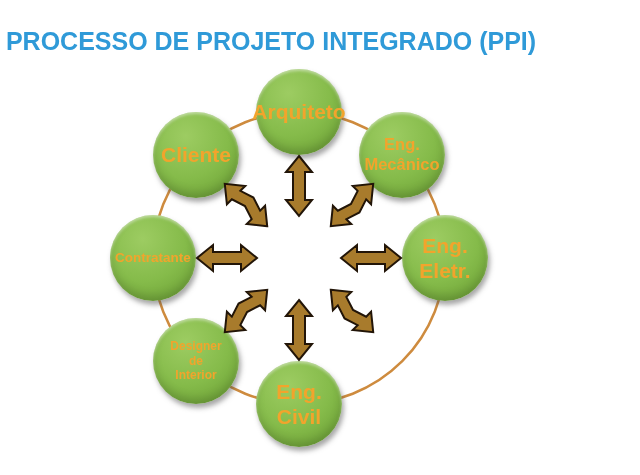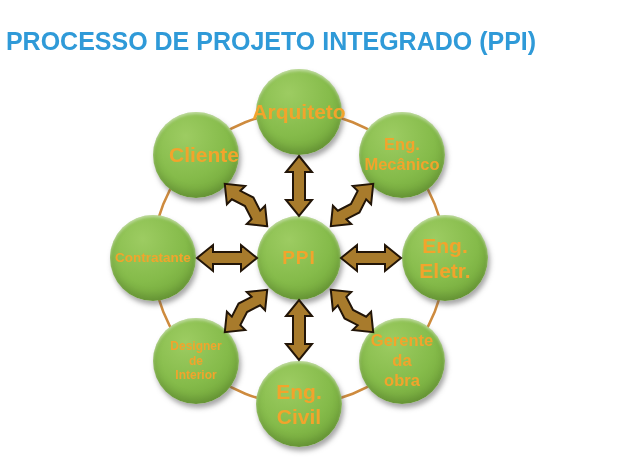--- a/index.html
+++ b/index.html
@@ -40,56 +40,48 @@
   }
   .node-label{white-space:pre-line;display:block;}
   .node--ppi{left:257px;top:216px;width:84px;height:84px;font-size:19px;letter-spacing:1px;}
   .node--arquiteto{left:256px;top:69px;}
   .node--eng-mecanico{left:359px;top:112px;font-size:16.5px;}
   .node--eng-eletr{left:402px;top:215px;}
   .node--gerente-da-obra{left:359px;top:318px;font-size:16.5px;}
   .node--eng-civil{left:256px;top:361px;}
   .node--designer-de-interior{left:153px;top:318px;font-size:12px;}
   .node--contratante{left:110px;top:215px;font-size:13.5px;justify-content:center;}
-  .node--cliente{left:153px;top:112px;justify-content:flex-end;}
+  .node--cliente{left:153px;top:112px;}
 </style>
 </head>
 <body>
 
 <div class="stage">
 
   <h1 class="title">PROCESSO DE PROJETO INTEGRADO (PPI)</h1>
 
   <svg class="layer ring-layer" viewBox="0 0 640 475" aria-hidden="true">
     <circle cx="299" cy="258" r="146"></circle>
   </svg>
 
-  <div class="node node--ppi">
-    <span class="node-label">PPI</span>
-  </div>
 
   <div class="node node--arquiteto">
     <span class="node-label">Arquiteto</span>
   </div>
 
   <div class="node node--eng-mecanico">
     <span class="node-label">Eng.
 Mecânico</span>
   </div>
 
   <div class="node node--eng-eletr">
     <span class="node-label">Eng.
 Eletr.</span>
   </div>
 
-  <div class="node node--gerente-da-obra">
-    <span class="node-label">Gerente
-da
-obra</span>
-  </div>
 
   <div class="node node--eng-civil">
     <span class="node-label">Eng.
 Civil</span>
   </div>
 
   <div class="node node--designer-de-interior">
     <span class="node-label">Designer
 de
 Interior</span>

